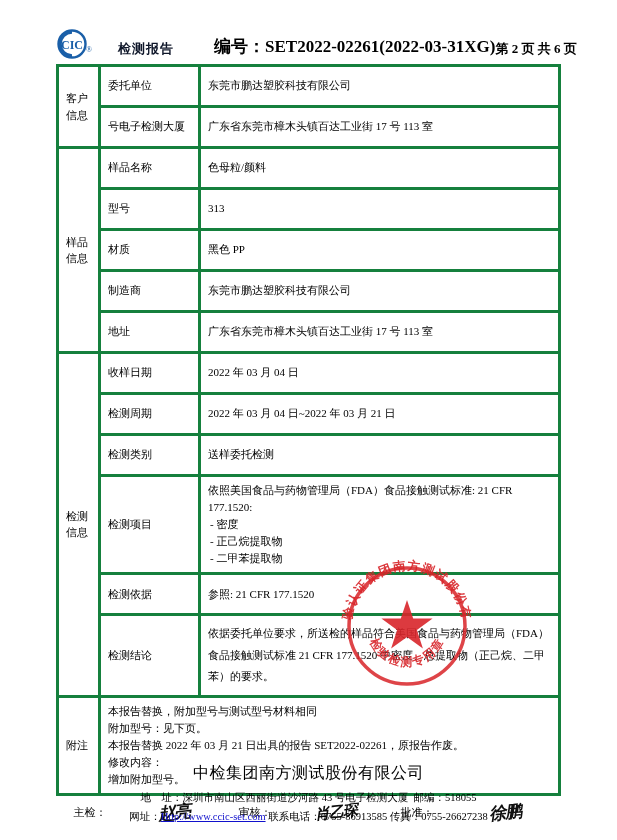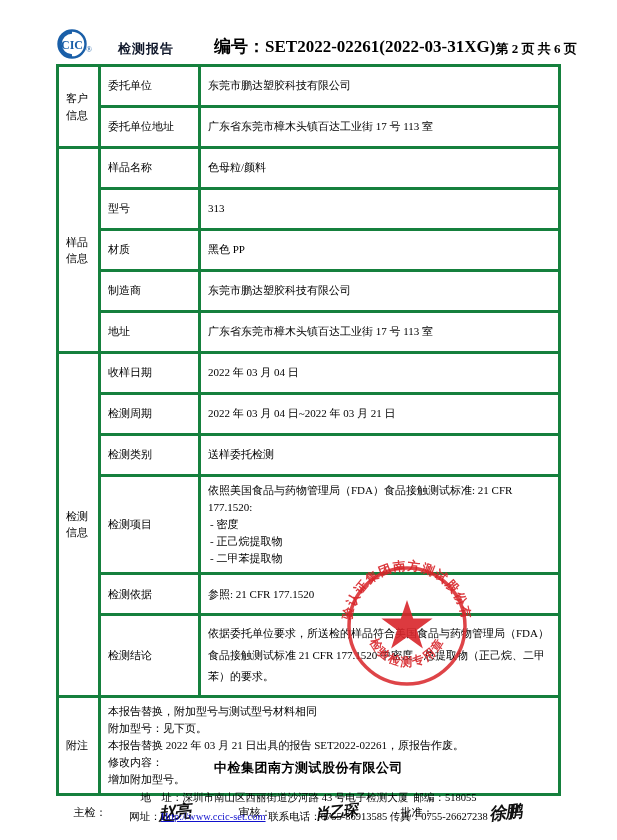--- a/index.html
+++ b/index.html
@@ -160,24 +160,24 @@
   .footer {
     position: absolute;
     left: 0;
     right: 0;
     bottom: 14px;
     text-align: center;
     font-size: 10.5px;
     line-height: 1.75;
   }
   .footer .company {
-    font-size: 13px;
-    font-weight: bold;
+    font-size: 16px;
+    font-weight: normal;
     letter-spacing: 0.5px;
-    margin-bottom: 10px;
+    margin-bottom: 2px;
   }
   .footer a, .footer .url {
     color: #1111cc;
     text-decoration: underline;
   }
 </style>
 </head>
 <body>
 
 <div class="page">
@@ -210,21 +210,21 @@
         <td class="grp" rowspan="2">
           <div class="two-line">
             <div>客户</div>
             <div>信息</div>
           </div>
         </td>
         <td class="key h-tall">委托单位</td>
         <td class="val h-tall">东莞市鹏达塑胶科技有限公司</td>
       </tr>
       <tr>
-        <td class="key h-tall">委托单位地址</td>
+        <td class="key h-tall">号电子检测大厦</td>
         <td class="val h-tall">广东省东莞市樟木头镇百达工业街 17 号 113 室</td>
       </tr>
 
       <tr>
         <td class="grp" rowspan="5">
           <div class="two-line">
             <div>样品</div>
             <div>信息</div>
           </div>
         </td>

